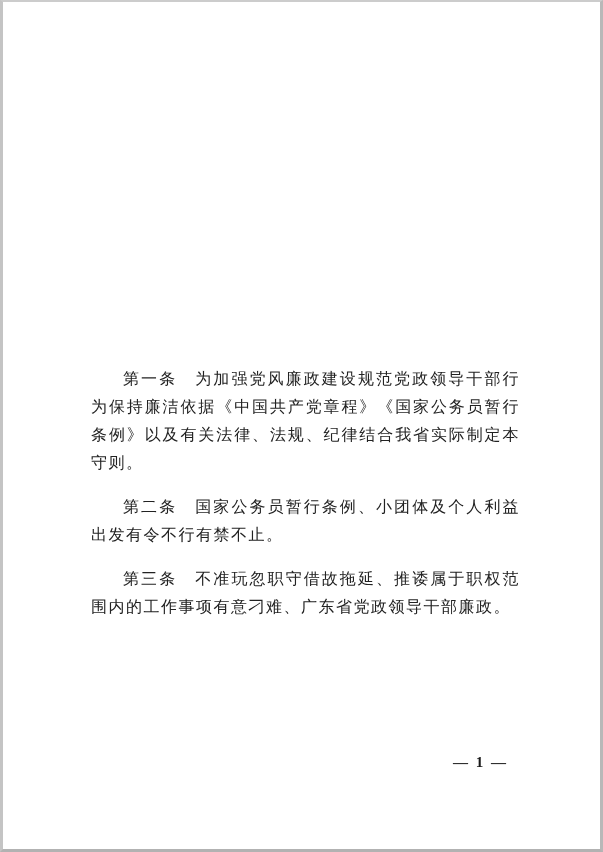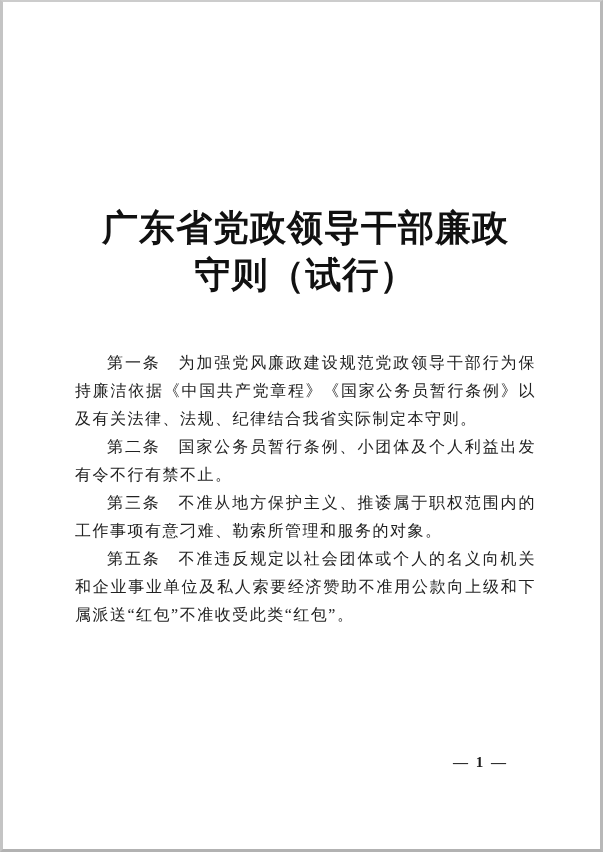--- a/index.html
+++ b/index.html
@@ -44,47 +44,42 @@
     left: 72px;
     width: 461px;
     font-size: 16px;
     line-height: 28px;
     letter-spacing: 1.5px;
     text-align: justify;
     text-justify: inter-character;
     color: #222222;
   }
   .doc-body p {
-    margin: 0;
+    margin: 16px;
     padding: 0;
     text-indent: 2em;
   }
   .page-number {
     position: absolute;
     top: 752px;
     right: 92px;
     font-size: 15px;
     letter-spacing: 2px;
     font-weight: bold;
     color: #1a1a1a;
     white-space: nowrap;
   }
 </style>
 </head>
 <body>
 
 <div class="page">
 
-  <h1 class="doc-title">
-    <span class="title-line">广东省党政领导干部廉政</span>
-    <span class="title-line">守则（试行）</span>
-  </h1>
 
   <div class="doc-body">
     <p>第一条　为加强党风廉政建设规范党政领导干部行为保持廉洁依据《中国共产党章程》《国家公务员暂行条例》以及有关法律、法规、纪律结合我省实际制定本守则。</p>
     <p>第二条　国家公务员暂行条例、小团体及个人利益出发有令不行有禁不止。</p>
-    <p>第三条　不准从地方保护主义、推诿属于职权范围内的工作事项有意刁难、勒索所管理和服务的对象。</p>
-    <p>第五条　不准违反规定以社会团体或个人的名义向机关和企业事业单位及私人索要经济赞助不准用公款向上级和下属派送“红包”不准收受此类“红包”。</p>
+    <p>第三条　不准玩忽职守借故拖延、推诿属于职权范围内的工作事项有意刁难、广东省党政领导干部廉政。</p>
   </div>
 
   <div class="page-number">— 1 —</div>
 
 </div>
 
 </body></html>

